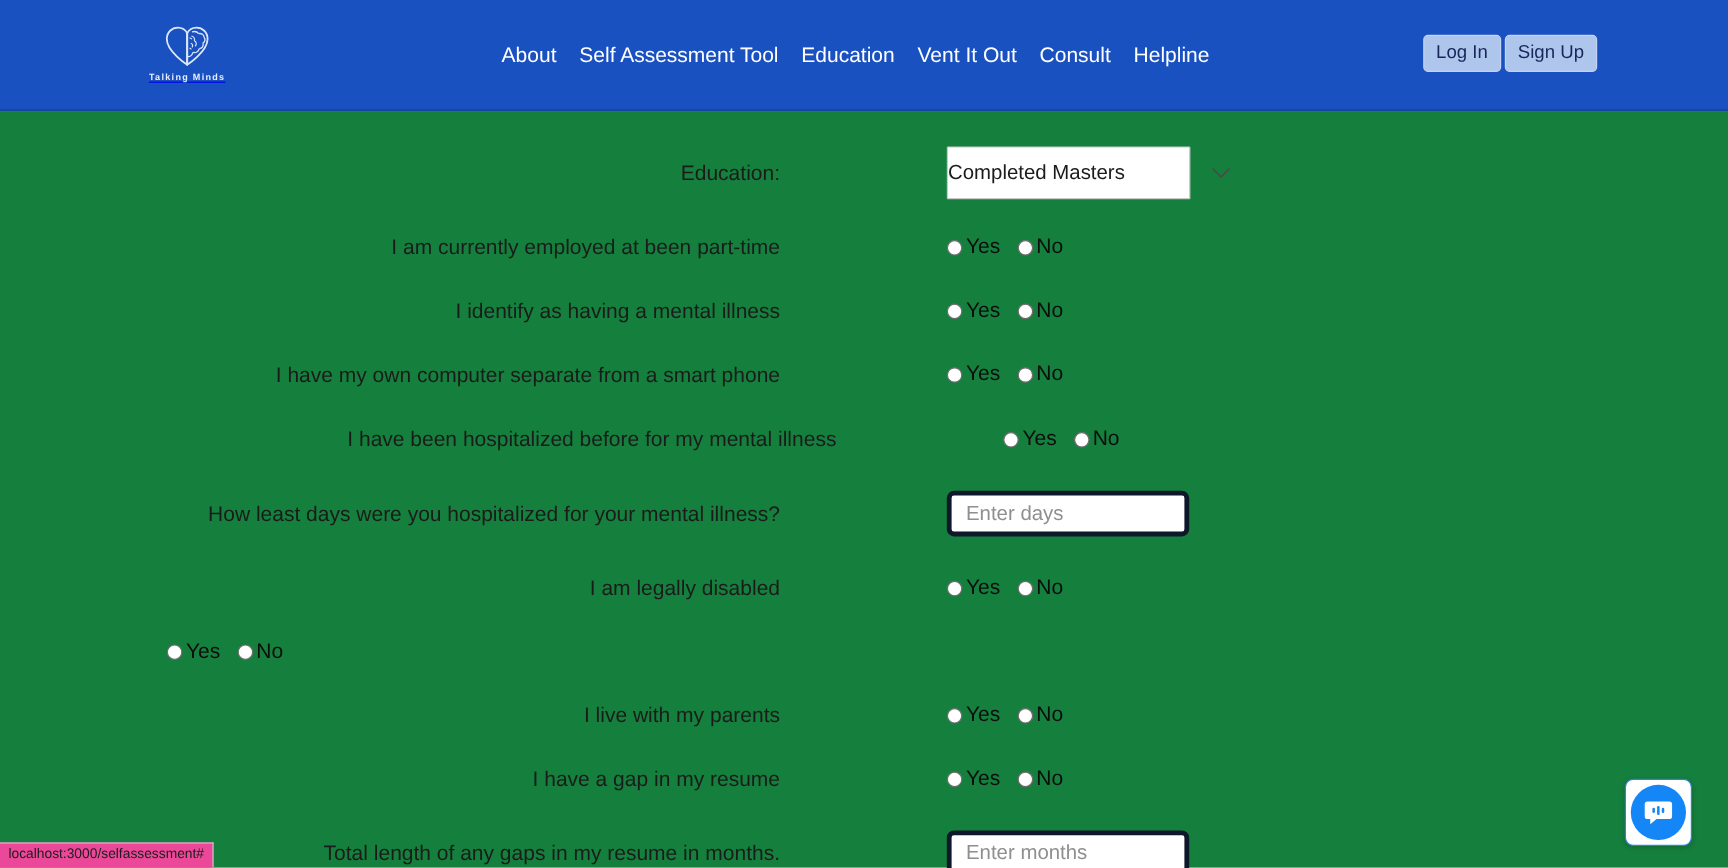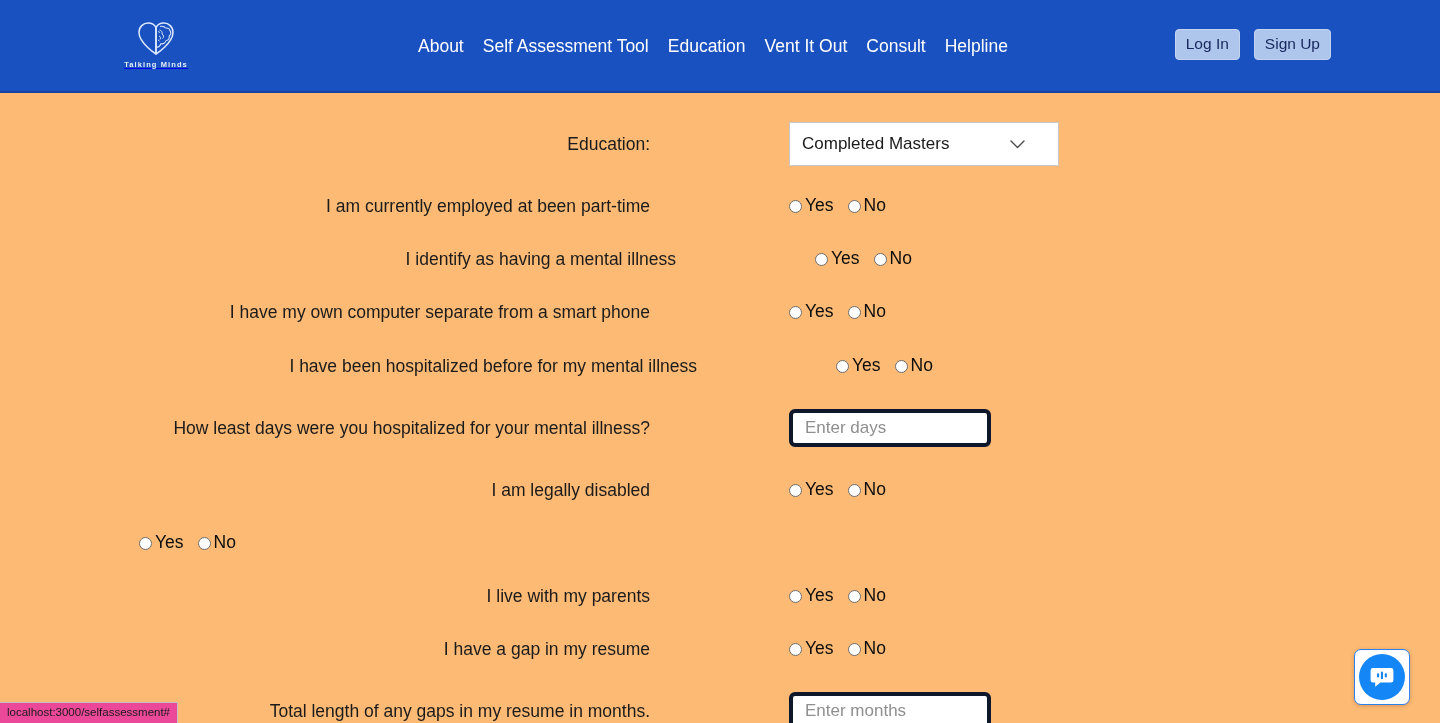--- a/index.html
+++ b/index.html
@@ -55,42 +55,42 @@
     font-size: 17.5px;
     text-decoration: none;
     white-space: nowrap;
     line-height: 1;
   }
 
   #auth-actions {
     position: absolute;
     right: 109px; top: 29px;
     display: flex;
-    gap: 14px;
+    gap: 3px;
   }
   .auth-btn {
     background: #AFC6EC;
     color: #17275c;
     border: 1px solid #c3d3f0;
     border-radius: 4px;
     font-size: 15.5px;
     font-family: "Liberation Sans", sans-serif;
     padding: 6px 10px 7px;
     line-height: 1.05;
     cursor: pointer;
     white-space: nowrap;
   }
 
   
   #assessment-form {
     position: absolute;
     top: 93px; left: 0;
     width: 1440px;
     height: 630px;
-    background: #fdba74;
+    background: #15803d;
   }
 
   .form-row {
     position: absolute;
     left: 0;
     width: 1440px;
     height: 34px;
     display: flex;
     align-items: center;
   }
@@ -109,28 +109,27 @@
     align-items: center;
   }
 
   
   .select-wrap {
     position: relative;
     width: 251px;
     height: 44px;
   }
   .select-box {
-    width: 270px;
+    width: 203px;
     height: 44px;
     border: 1px solid #c8c8c8;
     background: #fff;
     border-radius: 1px;
     display: flex;
     align-items: center;
-    padding-left: 12px;
     font-size: 17px;
     color: #1b1b1b;
     cursor: pointer;
   }
   .select-chevron {
     position: absolute;
     right: 15px; top: 0;
     height: 44px;
     display: flex;
     align-items: center;
@@ -283,21 +282,21 @@
           <span class="radio-text">Yes</span>
         </label>
         <label class="radio-opt">
           <span class="radio-dot"></span>
           <span class="radio-text">No</span>
         </label>
       </div>
     </div>
   </div>
 
-  <div class="form-row" style="top: 149px; padding-left: 26px;">
+  <div class="form-row" style="top: 149px;">
     <div class="row-label">I identify as having a mental illness</div>
     <div class="row-control">
       <div class="radio-group">
         <label class="radio-opt">
           <span class="radio-dot"></span>
           <span class="radio-text">Yes</span>
         </label>
         <label class="radio-opt">
           <span class="radio-dot"></span>
           <span class="radio-text">No</span>

